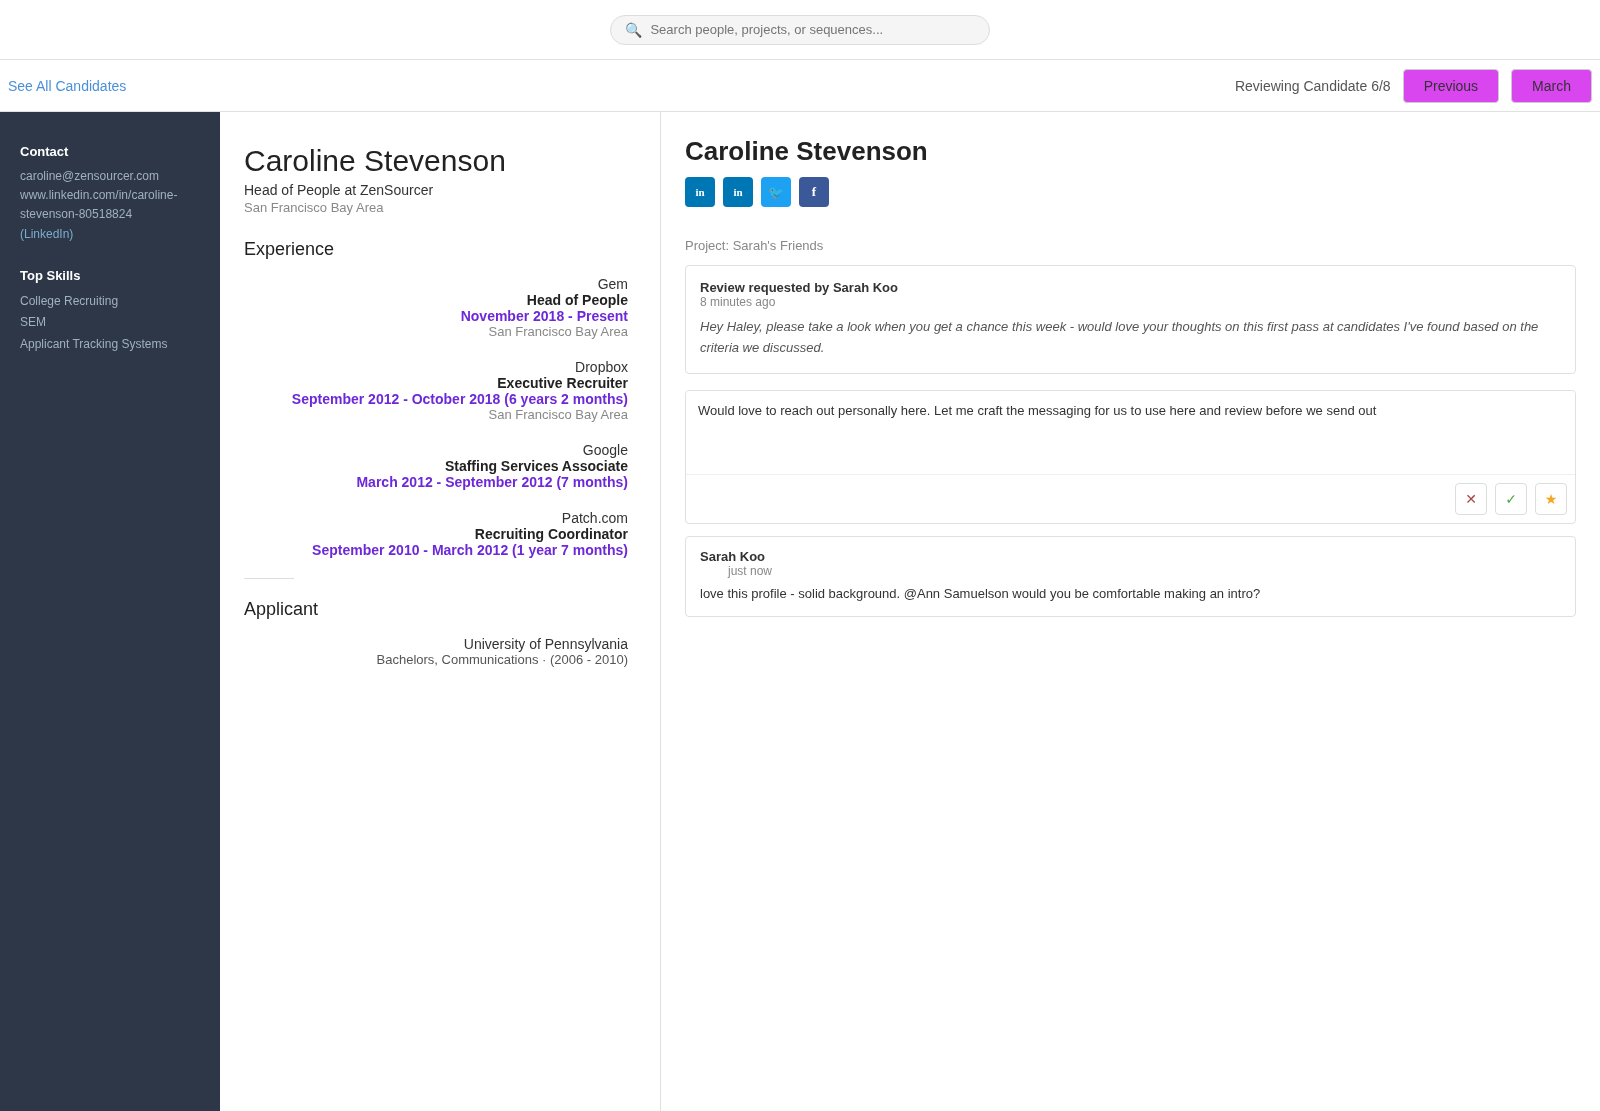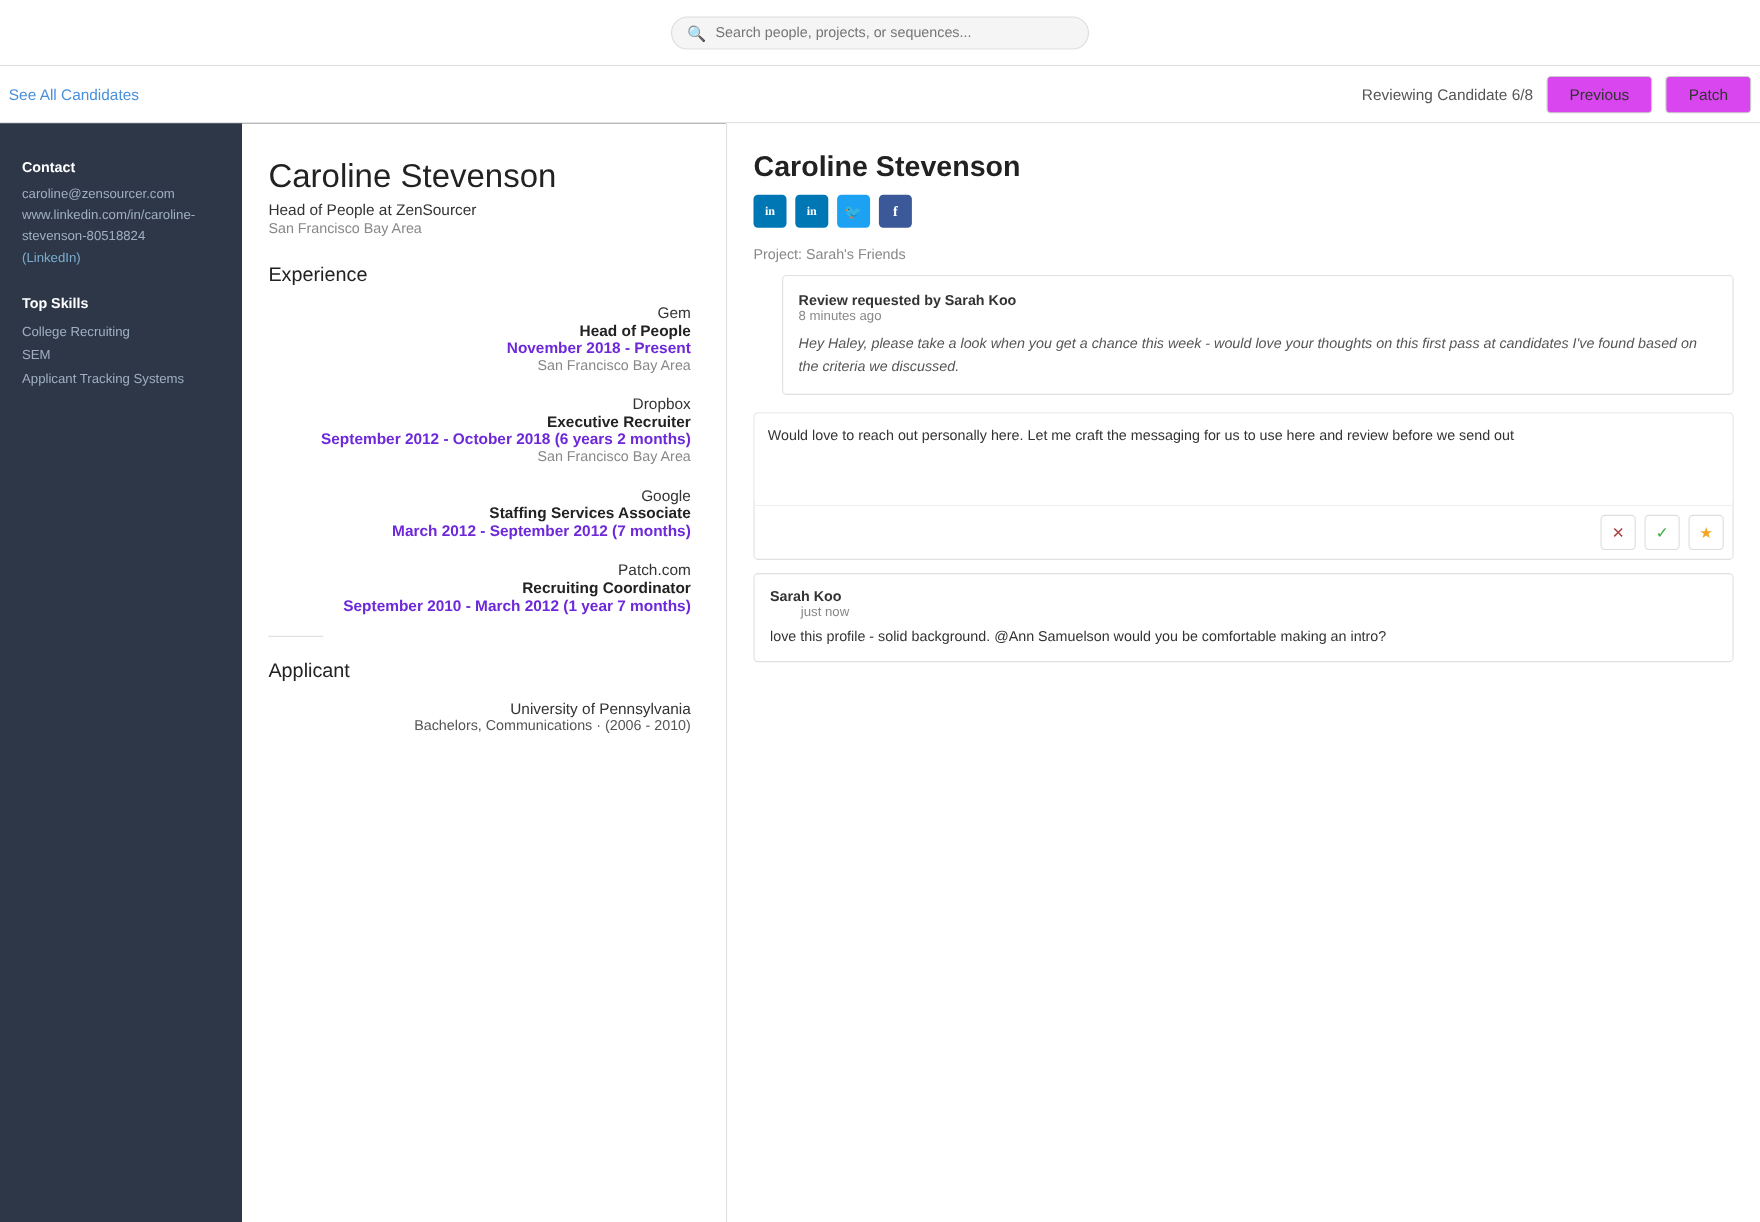--- a/index.html
+++ b/index.html
@@ -196,21 +196,21 @@
     }
     .candidate-name-large {
       font-size: 26px;
       font-weight: 700;
       color: #222;
       margin-bottom: 10px;
     }
     .social-icons {
       display: flex;
       gap: 8px;
-      margin-bottom: 16px;
+      margin-bottom: 31px;
     }
     .social-icon {
       width: 30px;
       height: 30px;
       border-radius: 4px;
       display: flex;
       align-items: center;
       justify-content: center;
       font-size: 13px;
       font-weight: 700;
@@ -224,21 +224,20 @@
     .project-label {
       font-size: 13px;
       color: #888;
       margin-bottom: 12px;
     }
     .review-section {
       border: 1px solid #e0e0e0;
       border-radius: 4px;
       padding: 14px;
       margin-bottom: 16px;
-      margin-left: 26px;
     }
     .reviewer-name {
       font-size: 13px;
       font-weight: 600;
       color: #333;
     }
     .review-time {
       font-size: 12px;
       color: #888;
       margin-bottom: 8px;
@@ -321,21 +320,21 @@
     <span class="search-icon-wrap">🔍</span>
     <input type="text" placeholder="Search people, projects, or sequences..." style="">
   </div>
 </div>
 
 <div class="nav-bar">
   <a class="see-all-link">See All Candidates</a>
   <div class="nav-right">
     <span class="reviewing-text">Reviewing Candidate 6/8</span>
     <button class="nav-btn">Previous</button>
-    <button class="nav-btn">Patch</button>
+    <button class="nav-btn">March</button>
   </div>
 </div>
 
 <div class="main-content">
 
   <div class="resume-panel">
 
     <div class="resume-sidebar">
       <div class="section">
         <h3>Contact</h3>

